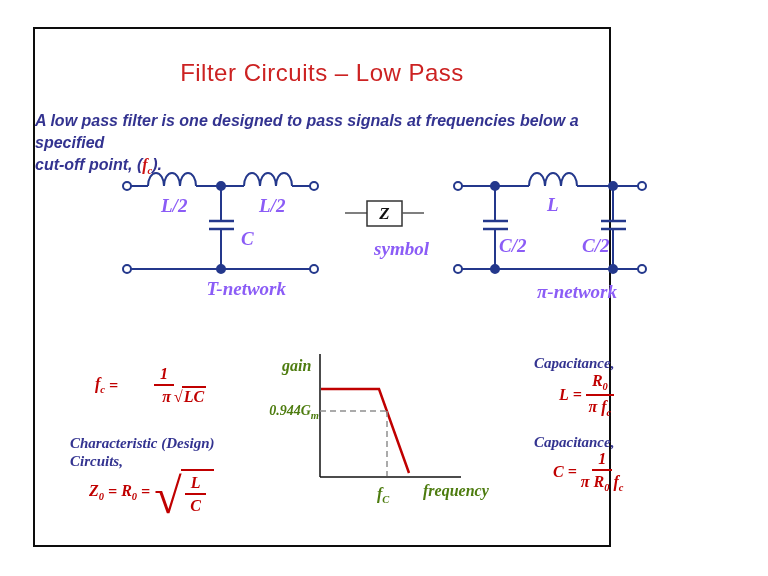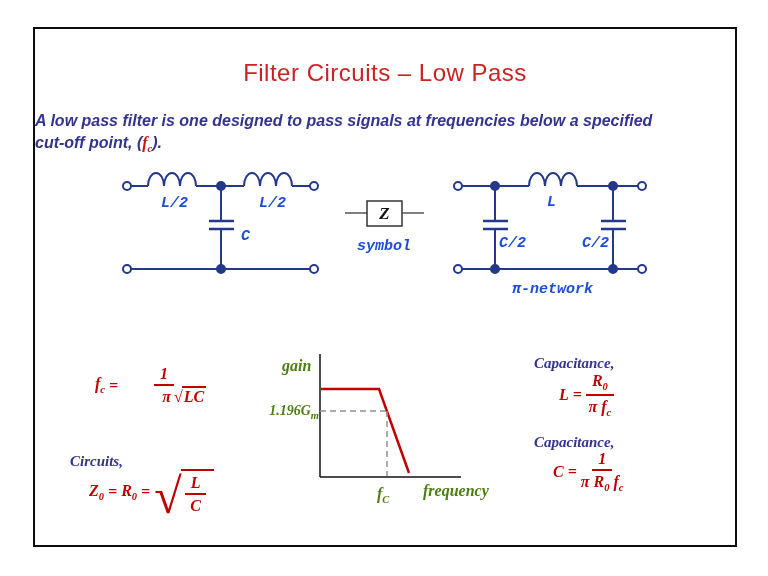--- a/index.html
+++ b/index.html
@@ -1,27 +1,27 @@
 <!DOCTYPE html>
 <html><head>
 <meta charset="utf-8">
 <style>
   html,body{margin:0;padding:0;background:#fff;}
   .canvas{position:relative;width:768px;height:576px;background:#ffffff;overflow:hidden;
           font-family:"Liberation Sans",sans-serif;}
-  .slide{position:absolute;left:33px;top:27px;width:704px;height:520px;background:#ffffff;
+  .slide{position:absolute;left:33px;top:27px;width:578px;height:520px;background:#ffffff;
          border:2px solid #0d0d0d;box-sizing:border-box;}
   .title{position:absolute;top:30px;left:0;width:100%;text-align:center;
          font-size:24px;color:#cc2222;letter-spacing:0.5px;}
   .subtitle{position:absolute;top:81px;left:0;width:100%;text-align:left;
             font-size:16px;font-style:italic;font-weight:bold;color:#333390;line-height:22px;}
   .fc-red{color:#cc1111;font-family:"Liberation Serif",serif;}
-  .clabel{position:absolute;color:#1d4ed8;font-family:Liberation Mono, monospace;
-          font-style:italic;font-weight:bold;font-size:15px;white-space:nowrap;}
-  .centerlabel{text-align:left;}
+  .clabel{position:absolute;color:#8b5cf6;font-family:Liberation Serif, serif;
+          font-style:italic;font-weight:bold;font-size:19px;white-space:nowrap;}
+  .centerlabel{text-align:right;}
   .bheading{position:absolute;color:#333390;font-family:"Liberation Serif",serif;
             font-style:italic;font-weight:bold;font-size:15px;white-space:nowrap;}
   .formula{position:absolute;display:flex;align-items:center;gap:4px;color:#c00000;
            font-family:"Liberation Serif",serif;font-style:italic;font-weight:bold;
            font-size:16px;white-space:nowrap;line-height:1.15;}
   .frac{display:inline-flex;flex-direction:column;align-items:center;}
   .frac .num{display:block;padding:0 6px 1px;border-bottom:2px solid #c00000;text-align:center;}
   .frac .den{display:block;padding-top:2px;text-align:center;}
   .denrow{display:inline-flex;align-items:flex-start;margin-left:40px;}
   .ovl{border-top:2px solid #c00000;padding:0 2px;}
@@ -66,20 +66,21 @@
         <line x1="97" y1="60" x2="122" y2="60" stroke-width="2.5"></line>
         <line x1="109" y1="60" x2="109" y2="100"></line>
         <line x1="19" y1="100" x2="198" y2="100"></line>
         <circle cx="109" cy="17" r="4" fill="#24388c"></circle>
         <circle cx="109" cy="100" r="4" fill="#24388c"></circle>
       </g>
     </svg>
     <span class="clabel" style="left:126px;top:166px">L/2</span>
     <span class="clabel" style="left:224px;top:166px">L/2</span>
     <span class="clabel" style="left:206px;top:199px">C</span>
+    <span class="clabel centerlabel" style="left:146px;top:249px;width:105px">T-network</span>
 
     <svg style="left:310px;top:170px" width="82" height="30" viewBox="0 0 82 30">
       <line x1="0" y1="14" x2="22" y2="14" stroke="#555" stroke-width="1.5"></line>
       <rect x="22" y="2" width="35" height="25" fill="#ffffff" stroke="#333" stroke-width="1.5"></rect>
       <line x1="57" y1="14" x2="79" y2="14" stroke="#555" stroke-width="1.5"></line>
     </svg>
     <span class="symletter" style="left:332px;top:172px;width:35px;height:25px">Z</span>
     <span class="clabel centerlabel" style="left:322px;top:209px;width:72px">symbol</span>
 
     <svg style="left:417px;top:140px" width="200" height="110" viewBox="0 0 200 110">
@@ -113,20 +114,21 @@
 
     <div class="formula" style="left:60px;top:336px">
       <span><span>f</span><sub class="sb">c</sub></span>
       <span>=</span>
       <span class="frac">
         <span class="num">1</span>
         <span class="den denrow"><span>π</span><span class="rt">√</span><span class="ovl">LC</span></span>
       </span>
     </div>
 
+    <span class="bheading" style="left:35px;top:406px">Characteristic (Design)</span>
     <span class="bheading" style="left:35px;top:424px">Circuits,</span>
     <div class="formula" style="left:54px;top:440px">
       <span><span>Z</span><sub class="sb">0</sub></span>
       <span>=</span>
       <span><span>R</span><sub class="sb">0</sub></span>
       <span>=</span>
       <span class="bigrt">√</span>
       <span class="underroot">
         <span class="frac">
           <span class="num">L</span>
@@ -136,21 +138,21 @@
     </div>
 
     <svg style="left:225px;top:320px" width="235" height="135" viewBox="0 0 235 135">
       <line x1="60" y1="5" x2="60" y2="128" stroke="#111" stroke-width="1.5"></line>
       <line x1="60" y1="128" x2="201" y2="128" stroke="#111" stroke-width="1.5"></line>
       <polyline points="61,40 119,40 149,124" fill="none" stroke="#c00000" stroke-width="2.5"></polyline>
       <line x1="60" y1="62" x2="127" y2="62" stroke="#909090" stroke-width="1.5" stroke-dasharray="6,4"></line>
       <line x1="127" y1="62" x2="127" y2="127" stroke="#909090" stroke-width="1.5" stroke-dasharray="6,4"></line>
     </svg>
     <span class="glabel" style="left:247px;top:328px">gain</span>
-    <span class="glabel" style="left:226px;top:374px;width:58px;text-align:right;font-size:14px"><span>1.196</span><span>G</span><sub class="sb">m</sub></span>
+    <span class="glabel" style="left:226px;top:374px;width:58px;text-align:right;font-size:14px"><span>0.944</span><span>G</span><sub class="sb">m</sub></span>
     <span class="glabel" style="left:342px;top:456px"><span>f</span><sub class="sb">C</sub></span>
     <span class="glabel" style="left:388px;top:453px">frequency</span>
 
     <span class="bheading" style="left:499px;top:326px">Capacitance,</span>
     <div class="formula" style="left:524px;top:343px">
       <span>L</span>
       <span>=</span>
       <span class="frac">
         <span class="num"><span>R</span><sub class="sb">0</sub></span>
         <span class="den"><span>π</span> <span>f</span><sub class="sb">c</sub></span>

